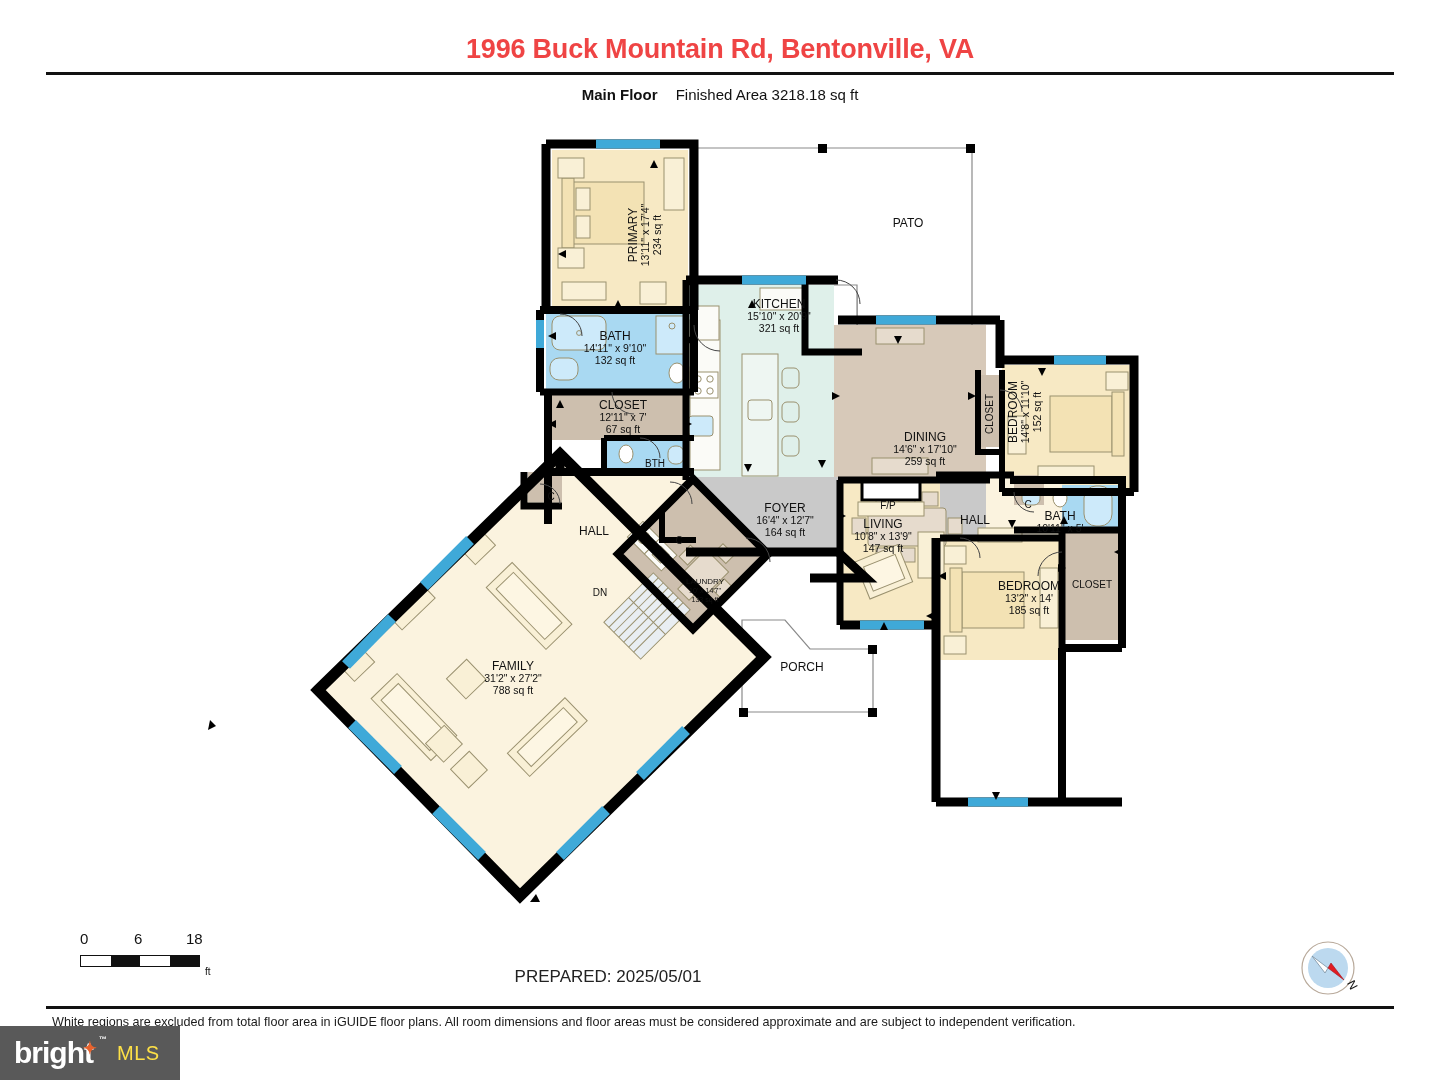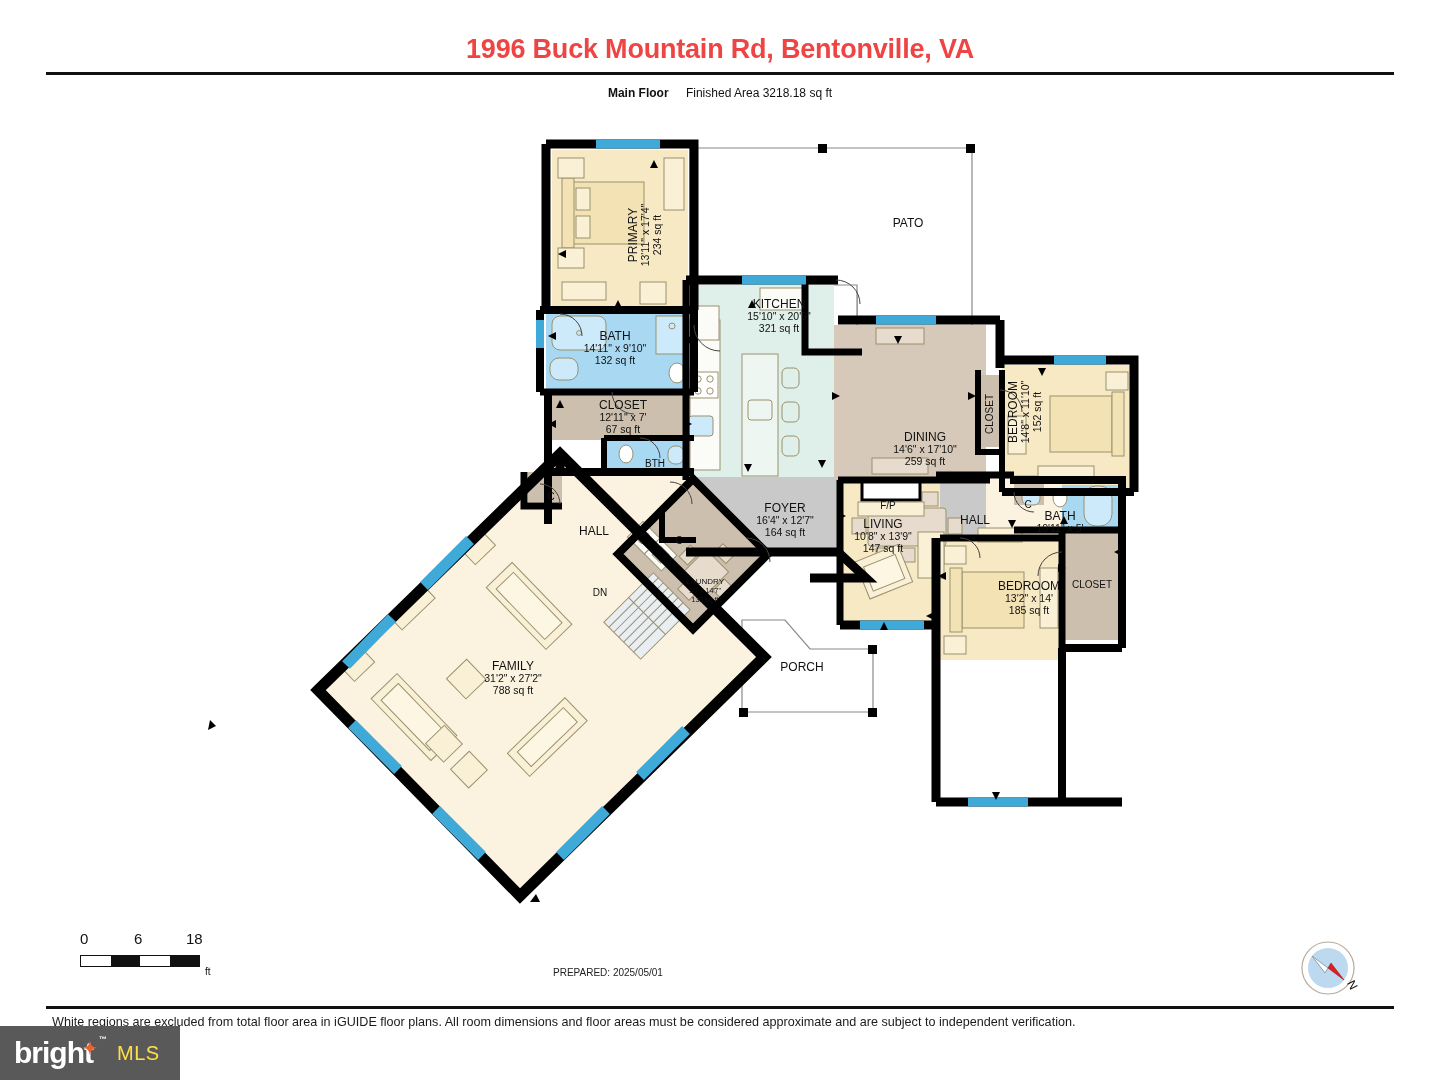--- a/index.html
+++ b/index.html
@@ -29,21 +29,21 @@
   }
   .rule-top {
     position: absolute;
     left: 46px; top: 72px; width: 1348px; height: 3px;
     background: #111111;
   }
   .subhead {
     position: absolute;
     top: 86px; left: 0; width: 1440px;
     text-align: center;
-    font-size: 12px;
+    font-size: 15px;
     color: #111111;
   }
   .subhead .floor-label { font-weight: bold; }
   .subhead .area-label { margin-left: 14px; font-weight: normal; }
 
   
   #plan-wrap {
     position: absolute;
     left: 0; top: 120px;
     width: 1440px; height: 800px;
@@ -71,21 +71,21 @@
   }
   .scale-unit {
     position: absolute;
     left: 205px; top: 966px;
     font-size: 10px; color: #111111;
   }
   .prepared {
     position: absolute;
     top: 967px; left: 0; width: 1216px;
     text-align: center;
-    font-size: 10px;
+    font-size: 17px;
     color: #222222;
   }
   .compass {
     position: absolute;
     left: 1300px; top: 940px;
     width: 56px; height: 56px;
   }
   .compass-n {
     position: absolute;
     left: 1348px; top: 978px;

